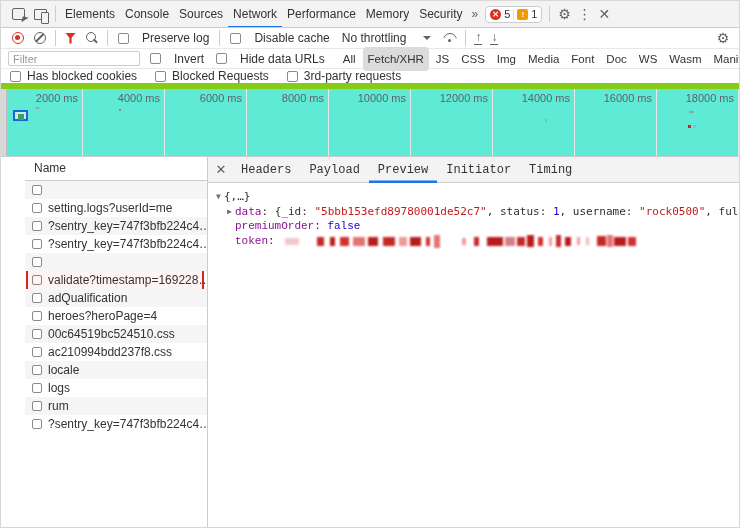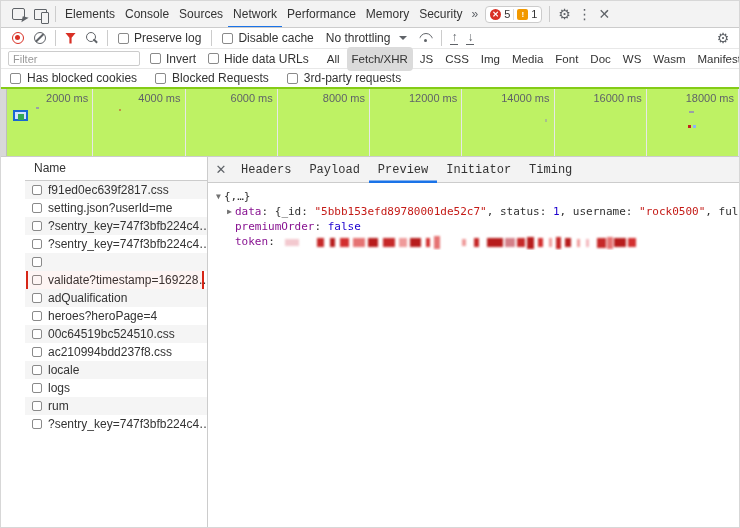--- a/index.html
+++ b/index.html
@@ -29,41 +29,41 @@
   .nettoolbar { height:21px; display:flex; align-items:center; padding:0 6px; border-bottom:1px solid #e8e8e8; background:#fff; }
   .rec-ic { width:12px; height:12px; border:1.5px solid #d93025; border-radius:50%; position:relative; margin:0 5px; }
   .rec-ic::after { content:""; position:absolute; left:2px; top:2px; width:5px; height:5px; border-radius:50%; background:#d93025; }
   .clear-ic { width:12px; height:12px; border:1.5px solid #5f6368; border-radius:50%; position:relative; margin:0 5px; }
   .clear-ic::after { content:""; position:absolute; left:-1px; top:4px; width:11px; height:1.5px; background:#5f6368; transform:rotate(-45deg); }
   .funnel-ic { width:11px; height:11px; background:#d93025; clip-path:polygon(0 0,100% 0,60% 48%,60% 100%,40% 100%,40% 48%); margin:0 5px; }
   .search-ic { width:12px; height:12px; position:relative; margin:0 5px; }
   .search-ic::before { content:""; position:absolute; left:0; top:0; width:8px; height:8px; border:1.5px solid #5f6368; border-radius:50%; }
   .search-ic::after { content:""; position:absolute; left:7px; top:8px; width:5px; height:1.5px; background:#5f6368; transform:rotate(45deg); }
   .cb { width:11px; height:11px; border:1px solid #8a8a8a; border-radius:2px; background:#fff; flex:0 0 auto; }
-  .ctrl { display:flex; align-items:center; gap:5px; margin:0 6px; white-space:nowrap; }
+  .ctrl { display:flex; align-items:center; gap:13px; margin:0 6px; white-space:nowrap; }
   .caret { width:0; height:0; border-left:4px solid transparent; border-right:4px solid transparent; border-top:4px solid #5f6368; margin-left:4px; }
   .wifi-ic { width:14px; height:12px; position:relative; margin:0 5px; }
   .wifi-ic::before { content:""; position:absolute; left:1px; top:1px; width:12px; height:12px; border:1.5px solid #5f6368; border-radius:50%; clip-path:polygon(0 0,100% 0,100% 38%,0 38%); }
   .wifi-ic::after { content:""; position:absolute; left:5.5px; top:7px; width:3px; height:3px; border-radius:50%; background:#5f6368; }
   .harbtn { color:#5f6368; font-size:12px; line-height:12px; border-bottom:1.5px solid #5f6368; padding:0 1px 1px; margin:0 4px; }
 
   
   .filterrow { height:20px; display:flex; align-items:center; padding:0 7px; border-bottom:1px solid #e8e8e8; background:#fff; }
   .filter-input { width:132px; height:15px; border:1px solid #ccc; border-radius:2px; font-size:11px; padding:0 4px; color:#333; font-family:"Liberation Sans",sans-serif; outline:none; }
   .filter-input::placeholder { color:#999; }
   .chip { padding:6px 5px; font-size:11.5px; color:#333; border-radius:4px; margin:0 1px; white-space:nowrap; }
   .chip.selected { background:#dbdbdb; }
   .chipbar { display:flex; align-items:center; margin-left:6px; }
 
   
-  .optionsrow { height:20px; display:flex; align-items:center; padding:0 9px; gap:6px; border-bottom:2px solid #84cc16; background:#fff; }
+  .optionsrow { height:20px; display:flex; align-items:center; padding:0 9px; gap:6px; border-bottom:6px solid #84cc16; background:#fff; }
   .optlabel { margin-right:12px; }
 
   
-  .overview { height:68px; border-bottom:1px solid #ccc; position:relative; display:flex; background:#bef264; }
+  .overview { height:68px; border-bottom:1px solid #ccc; position:relative; display:flex; background:#5eead4; }
   .ovcol { flex:1; border-right:1px solid #e7e7e7; font-size:11px; color:#5f6368; text-align:right; padding:3px 4px 0 0; white-space:nowrap; overflow:hidden; }
   .ovcol:last-child { border-right:none; }
   .ov-handle { position:absolute; left:0; top:0; bottom:0; width:6px; background:#d8d8d8; border-right:1px solid #bdbdbd; }
   .ov-blue-rect { position:absolute; left:12px; top:21px; width:15px; height:11px; border:2px solid #1967d2; background:#d2e3fc; }
   .ov-blue-rect::after { content:""; position:absolute; left:2.5px; top:1.5px; width:6px; height:6px; background:#34a853; }
   .ovmark { position:absolute; }
 
   
   .main { display:flex; height:372px;padding-left:24px; }
   .namepanel { width:183px; flex:0 0 183px; border-right:1px solid #ccc; display:flex; flex-direction:column; background:#fff; overflow:hidden; }
@@ -76,21 +76,21 @@
   
   .detail { flex:1; display:flex; flex-direction:column; overflow:hidden; }
   .dtabbar { height:26px; background:#f3f3f3; border-bottom:1px solid #ccc; display:flex; align-items:center; padding-left:2px; flex:0 0 auto; }
   .xbtn { width:22px; text-align:center; color:#5f6368; font-size:13px; }
   .dtab { padding:0 9px; height:26px; line-height:26px; color:#333; font-size:12px;font-family:Liberation Mono, monospace; }
   .dtab.active { box-shadow: inset 0 -2.5px 0 #1a73e8; }
   .previewbody { font-family:"DejaVu Sans Mono", monospace; font-size:11px; line-height:15px; padding:6px 0 0 5px; color:#303030; flex:1; overflow:hidden; }
   .pline { white-space:nowrap; overflow:hidden; }
   .tri { color:#727272; font-size:8px; display:inline-block; width:11px; text-align:center; vertical-align:1px; }
   .indent1 { padding-left:11px; }
-  .indent2 { padding-left:22px; }
+  .indent2 { padding-left:22px;font-family:Liberation Mono, monospace; }
   .k { color:#881391; }
   .s { color:#c41a16; }
   .n { color:#1c00cf; }
   .b { color:#1c00cf; }
   #token-blocks { display:inline-block; vertical-align:middle; filter:blur(1.2px); white-space:nowrap; max-width:470px; overflow:hidden; margin-left:4px; }
   .tokblock { display:inline-block; vertical-align:middle; }
 </style>
 </head>
 <body>
 
@@ -185,20 +185,21 @@
     <span class="optlabel">Blocked Requests</span>
     <span class="cb"></span>
     <span class="optlabel">3rd-party requests</span>
   </div>
 
   <div class="overview">
     <div class="ovcol">2000 ms</div>
     <div class="ovcol">4000 ms</div>
     <div class="ovcol">6000 ms</div>
     <div class="ovcol">8000 ms</div>
+    <div class="ovcol">10000 ms</div>
     <div class="ovcol">12000 ms</div>
     <div class="ovcol">14000 ms</div>
     <div class="ovcol">16000 ms</div>
     <div class="ovcol">18000 ms</div>
     <div class="ov-handle"></div>
     <div class="ov-blue-rect"></div>
     <div class="ovmark" style="left:35px;top:18px;width:3px;height:2px;background:#9aa0a6;"></div>
     <div class="ovmark" style="left:118px;top:20px;width:2px;height:2px;background:#c5221f;opacity:.45;"></div>
     <div class="ovmark" style="left:544px;top:30px;width:2px;height:3px;background:#9aa0a6;opacity:.6;"></div>
     <div class="ovmark" style="left:688px;top:22px;width:5px;height:2px;background:#9aa0a6;"></div>
@@ -206,25 +207,24 @@
     <div class="ovmark" style="left:692px;top:36px;width:3px;height:3px;background:#8ab4f8;"></div>
   </div>
 
   <div class="main">
 
     <div class="namepanel">
       <div class="namehdr">Name</div>
       <div>
         <div class="req-row">
             <span class="cb"></span>
-            <span>f91ed0ec639f2817.css</span>
-          </div>
-        <div class="req-row">
-            <span class="cb"></span>
-            <span>setting.json?userId=me</span>
+          </div>
+        <div class="req-row">
+            <span class="cb"></span>
+            <span>setting.logs?userId=me</span>
           </div>
         <div class="req-row">
             <span class="cb"></span>
             <span>?sentry_key=747f3bfb224c4…</span>
           </div>
         <div class="req-row">
             <span class="cb"></span>
             <span>?sentry_key=747f3bfb224c4…</span>
           </div>
         <div class="req-row">

